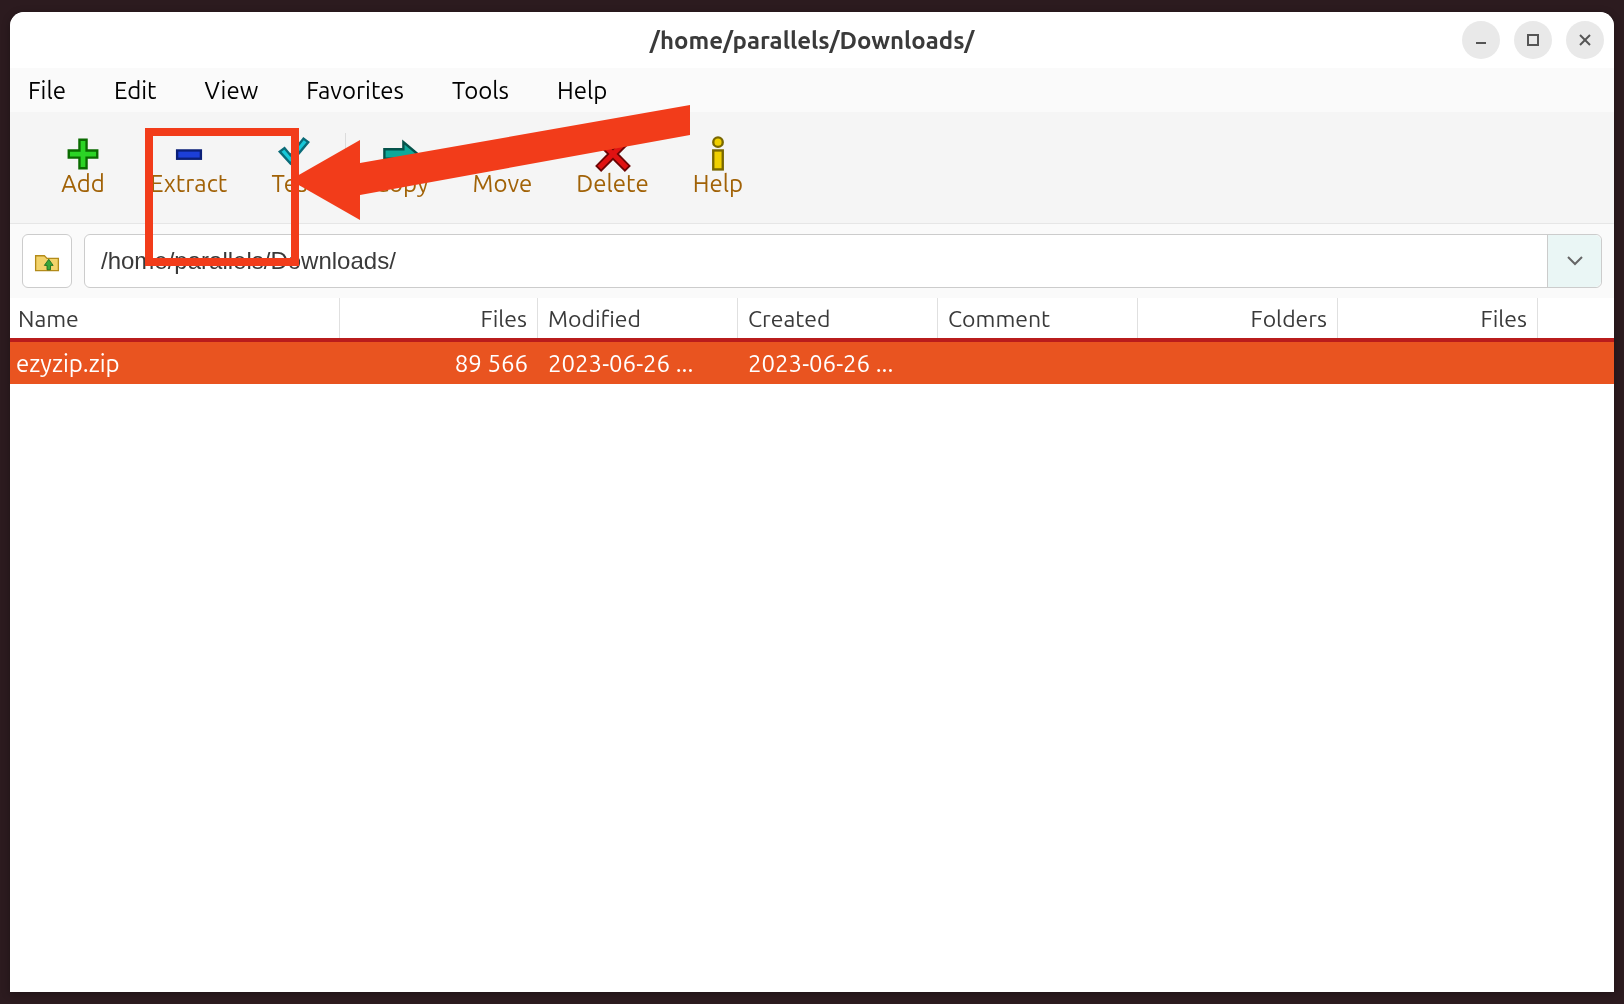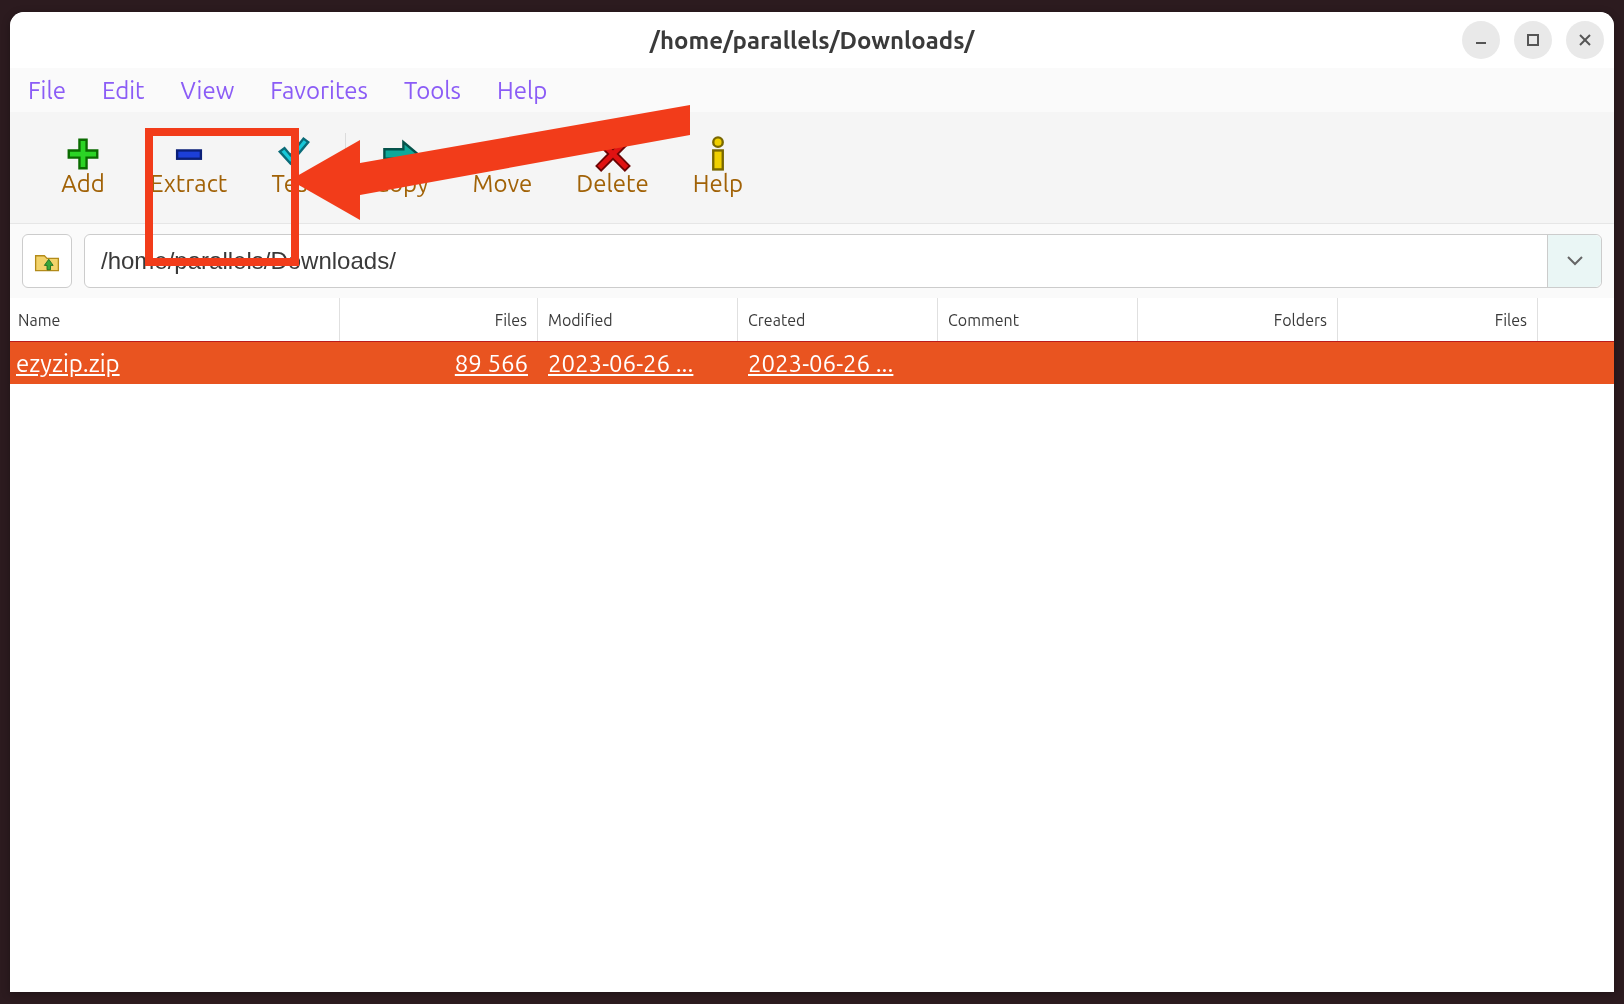--- a/index.html
+++ b/index.html
@@ -56,25 +56,25 @@
       align-items: center;
       justify-content: center;
       cursor: pointer;
       color: #555;
     }
     .win-btn svg { width: 16px; height: 16px; }
     .menubar {
       height: 44px;
       display: flex;
       align-items: center;
-      gap: 36px;
+      gap: 48px;
       padding: 0 18px;
       background: #fafafa;
       font-size: 24px;
-      color: #8b5cf6;
+      color: #000000;
     }
     .menubar-item { cursor: pointer; }
     .toolbar {
       height: 112px;
       display: flex;
       align-items: center;
       padding: 0 28px;
       gap: 0;
       background: #f5f5f5;
       border-bottom: 1px solid #e6e6e6;
@@ -160,22 +160,22 @@
     .table-area {
       flex: 1;
       background: #ffffff;
       overflow: hidden;
       display: flex;
       flex-direction: column;
     }
     .table-header {
       height: 44px;
       display: flex;
-      border-bottom: 1px solid #b91c1c;
-      font-size: 16px;
+      border-bottom: 4px solid #b91c1c;
+      font-size: 23px;
       color: #3a3a3a;
       background: #fff;
     }
     .th {
       display: flex;
       align-items: center;
       padding: 0 10px;
       border-right: 1px solid #e0e0e0;
     }
     .th.name { width: 330px; padding-left: 8px; }
@@ -187,21 +187,21 @@
     .th.files { width: 200px; justify-content: flex-end; padding-right: 10px; }
     .table-body { flex: 1; }
     .row {
       height: 42px;
       display: flex;
       font-size: 24px;
       color: #fff;
       background: #e95420;
       align-items: center;
     }
-    .td { padding: 12px 10px; display: flex; align-items: center; height: 100%; text-decoration: underline; }
+    .td { padding: 12px 10px; display: flex; align-items: center; height: 100%; }
     .td.name { width: 330px; padding-left: 6px; }
     .td.size { width: 198px; justify-content: flex-end; padding-right: 10px; }
     .td.modified { width: 200px; }
     .td.created { width: 200px; }
     .td.comment { width: 200px; }
     .td.folders { width: 200px; justify-content: flex-end; }
     .td.files { width: 200px; justify-content: flex-end; }
   </style>
 </head>
 <body>

